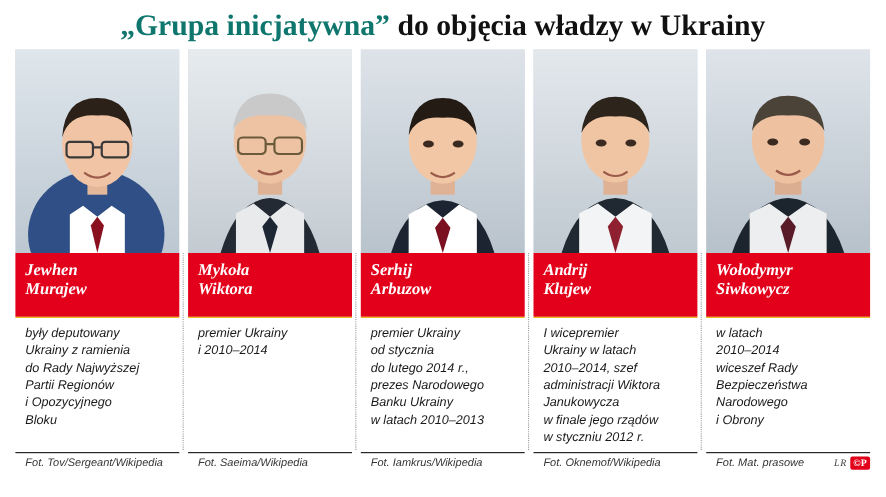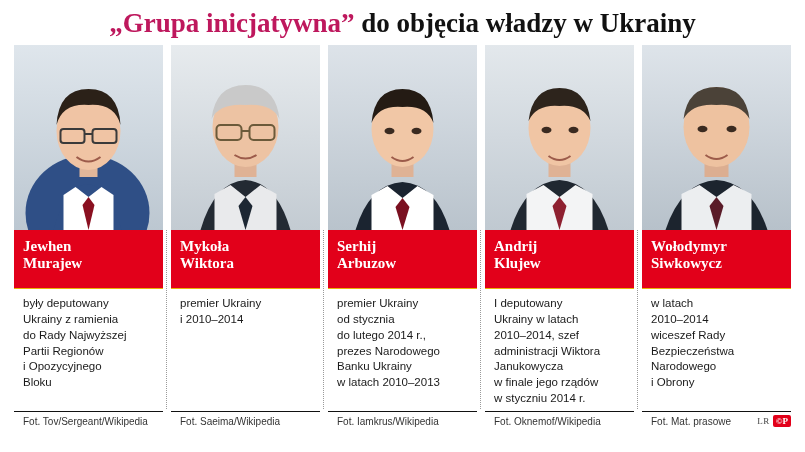--- a/index.html
+++ b/index.html
@@ -20,35 +20,36 @@
   .headline {
     font-family: "Liberation Serif", serif;
     font-size: 27px;
     font-weight: bold;
     text-align: center;
     padding-top: 8px;
     padding-bottom: 6px;
     line-height: 1.15;
     white-space: nowrap;
   }
-  .headline .red { color: #be185d; }
+  .headline .red { color: #0f766e; }
   .headline .black { color: #111111; }
 
   
   .cards {
     display: flex;
     gap: 8px;
     height: 386px;
   }
   .card {
     flex: 1 1 0;
     display: flex;
     flex-direction: column;
     position: relative;
     min-width: 0;
+    font-style: italic;
   }
   
   .photo {
     height: 185px;
     position: relative;
     overflow: hidden;
     background: #cfd6dd;
   }
   .photo svg { display: block; width: 100%; height: 100%; }
 
@@ -112,20 +113,21 @@
     display: flex;
     align-items: center;
     gap: 3px;
     height: 14px;
   }
   .logo-lr {
     font-size: 9px;
     color: #444;
     font-family: "Liberation Serif", serif;
     letter-spacing: .5px;
+    font-style: italic;
   }
   .logo-mark {
     display: inline-block;
     background: #e2001a;
     color: #fff;
     font-size: 9px;
     font-weight: bold;
     border-radius: 2px;
     padding: 1px 3px;
     line-height: 10px;
@@ -272,27 +274,27 @@
           <path d="M64 111 q11 8 22 0" stroke="#9c5b4a" stroke-width="2" fill="none"></path>
           <path d="M59 140 l16 12 l16 -12 l17 9 v36 h-66 v-36z" fill="#f3f4f5"></path>
           <path d="M75 152 l-7 9 l7 24 l7 -24z" fill="#8e2030"></path>
         </svg>
       </div>
       <div class="namebar">
         <span class="ln">Andrij</span>
         <span class="ln">Klujew</span>
       </div>
       <div class="desc">
-        <span class="ln">I deputowany</span>
+        <span class="ln">I wicepremier</span>
         <span class="ln">Ukrainy w latach</span>
         <span class="ln">2010–2014, szef</span>
         <span class="ln">administracji Wiktora</span>
         <span class="ln">Janukowycza</span>
         <span class="ln">w finale jego rządów</span>
-        <span class="ln">w styczniu 2014 r.</span>
+        <span class="ln">w styczniu 2012 r.</span>
       </div>
       <div class="credit">Fot. Oknemof/Wikipedia</div>
     </div>
 
     <div class="card">
       <div class="sep"></div>
       <div class="photo">
         <svg viewBox="0 0 150 185" preserveAspectRatio="xMidYMid slice" aria-hidden="true">
           <defs>
               <linearGradient id="bg5" x1="0" y1="0" x2="0" y2="1">

